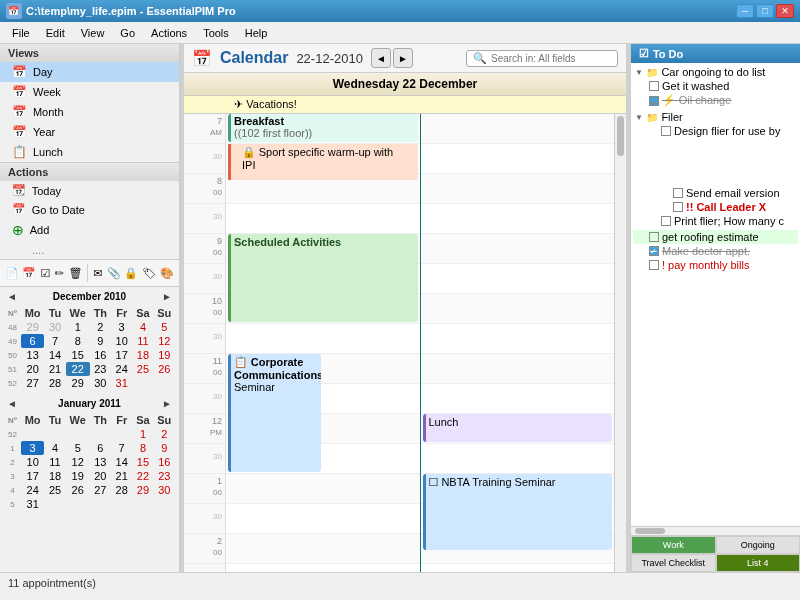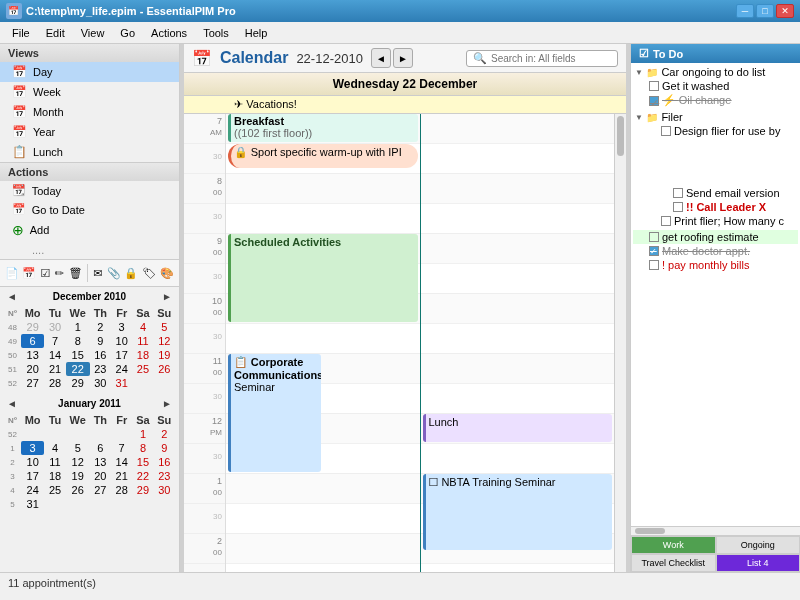--- a/index.html
+++ b/index.html
@@ -443,21 +443,21 @@
                 <div style="height:30px;border-bottom:1px solid #f0f0f0;background:#fafafa;"></div>
                 <div style="height:30px;border-bottom:1px solid #eee;"></div>
 
               </div>
 
               <div style="position:absolute;top:0px;left:2px;right:2px;height:28px;background:#e0f8f0;border-left:3px solid #40a080;border-radius:3px;padding:1px 3px;font-size:10px;overflow:hidden;">
                 <div style="font-weight:bold;">Breakfast</div>
                 <div style="color:#666;">((102 first floor))</div>
               </div>
 
-              <div style="position:absolute;top:30px;left:2px;right:2px;height:24px;background:#ffe0d0;border-left:3px solid #e06040;border-radius:13px;padding:2px 3px;font-size:10px;overflow:hidden;">
+              <div style="position:absolute;top:30px;left:2px;right:2px;height:36px;background:#ffe0d0;border-left:3px solid #e06040;border-radius:1px;padding:2px 11px;font-size:10px;overflow:hidden;">
                 <span>🔒 Sport specific warm-up with IPI</span>
               </div>
 
               <div style="position:absolute;top:120px;left:2px;right:2px;height:88px;background:#d0f0d0;border-left:3px solid #50a050;border-radius:3px;padding:2px 3px;font-size:10px;overflow:hidden;">
                 <div style="font-weight:bold;color:#205020;">Scheduled Activities</div>
               </div>
 
               <div style="position:absolute;top:240px;left:2px;width:48%;height:118px;background:#d0e8ff;border-left:3px solid #4080c0;border-radius:3px;padding:2px 3px;font-size:10px;overflow:hidden;">
                 <div>📋 <strong>Corporate Communications</strong></div>
                 <div>Seminar</div>
@@ -576,21 +576,21 @@
     <div style="height:10px;background:#f0f0f0;border-top:1px solid #ccc;border-bottom:1px solid #ccc;display:flex;align-items:center;">
       <div style="height:6px;width:30px;background:#bbb;border-radius:3px;margin-left:4px;"></div>
     </div>
 
     <div style="display:flex;flex-wrap:wrap;">
       <div style="flex:1;text-align:center;padding:3px 2px;font-size:9px;cursor:pointer;background:#50a050;color:white;border:1px solid #ccc;">Work</div>
       <div style="flex:1;text-align:center;padding:3px 2px;font-size:9px;cursor:pointer;background:#e0e0e0;border:1px solid #ccc;">Ongoing</div>
     </div>
     <div style="display:flex;">
       <div style="flex:1;text-align:center;padding:3px 2px;font-size:9px;cursor:pointer;background:#e0e0e0;border:1px solid #ccc;">Travel Checklist</div>
-      <div style="flex:1;text-align:center;padding:3px 2px;font-size:9px;cursor:pointer;background:#6d28d9;color:white;border:1px solid #ccc;">List 4</div>
+      <div style="flex:1;text-align:center;padding:3px 2px;font-size:9px;cursor:pointer;background:#4d7c0f;color:white;border:1px solid #ccc;">List 4</div>
     </div>
 
   </div>
 
 </div>
 
 <div class="status-bar">
   <span>11 appointment(s)</span>
 </div>
 

